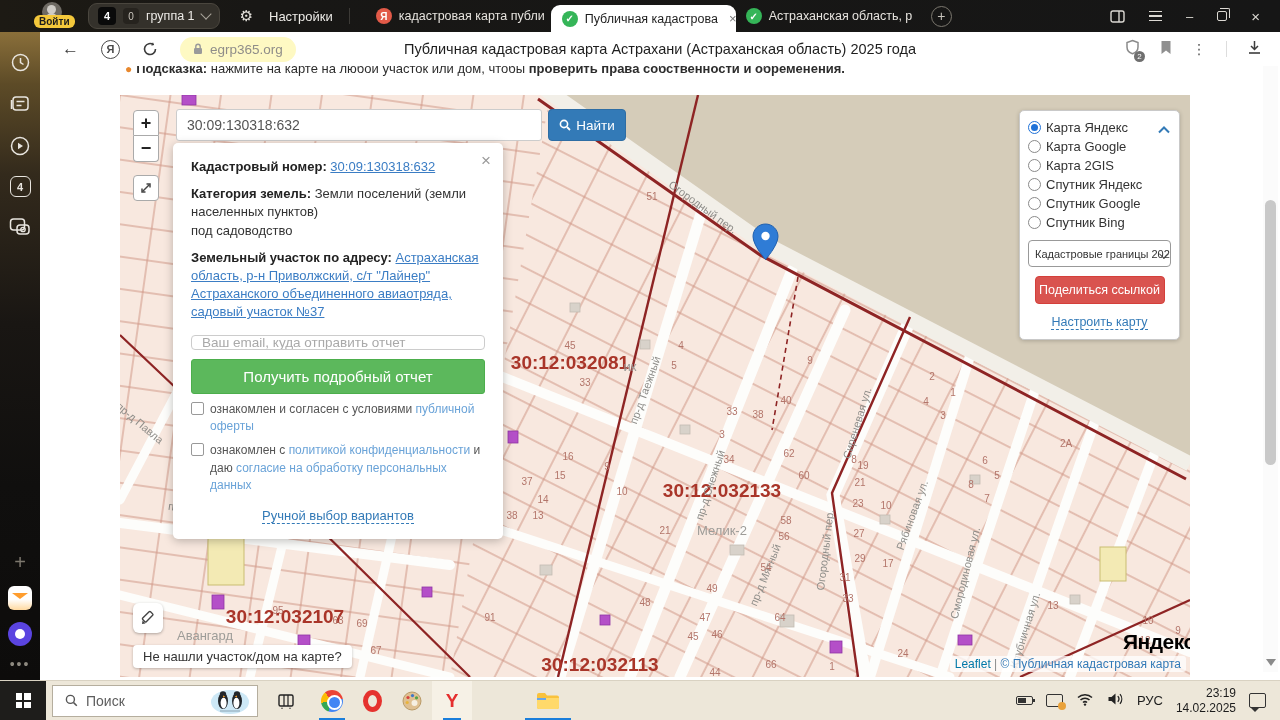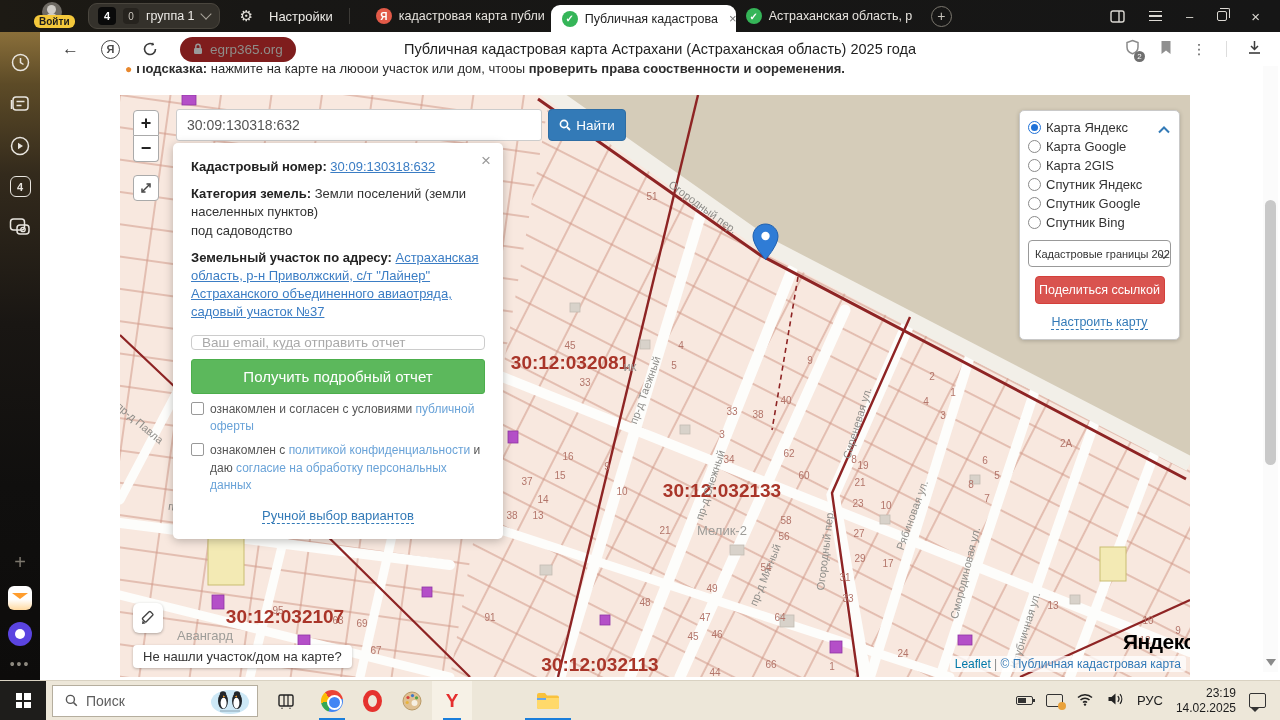--- a/index.html
+++ b/index.html
@@ -62,21 +62,21 @@
   .aliceic { width:24px; height:24px; border-radius:50%; background:#5a44e0; display:grid; place-items:center; }
   .aliceic::after { content:''; width:10px; height:10px; border-radius:50%; background:#fff; }
   .sb-dots { color:#8d897f; font-size:14px; letter-spacing:2px; margin:10px 0 8px; }
 
   
   .addrbar { position:absolute; left:40px; top:32px; width:1240px; height:34px; background:#fff;
     display:flex; align-items:center; z-index:35; }
   .nav-ic { color:#3c3c3c; margin-left:22px; font-size:17px; display:grid; place-items:center; }
   .ya-circle { width:19px; height:19px; border-radius:50%; border:1.6px solid #4a4a4a; color:#4a4a4a;
     font-size:11px; font-weight:700; display:grid; place-items:center; margin-left:22px; }
-  .urlpill { margin-left:22px; height:25px; background:#7f1d1d; border-radius:13px; display:flex;
+  .urlpill { margin-left:22px; height:25px; background:#fef9c3; border-radius:13px; display:flex;
     align-items:center; gap:7px; padding:0 13px; }
   .urlpill .host { color:#8f8d89; font-size:13.5px; }
   .page-title { position:absolute; left:50%; transform:translateX(-50%); color:#1e1e1e;
     font-size:14.5px; white-space:nowrap; }
   .addr-right { margin-left:auto; display:flex; align-items:center; gap:20px; padding-right:18px; }
   .shield-wrap { position:relative; }
   .shield-badge { position:absolute; right:-5px; bottom:-3px; width:11px; height:11px; border-radius:50%;
     background:#6f6f6f; color:#fff; font-size:8px; display:grid; place-items:center; }
   .dots-v { color:#555; font-size:14px; }
   .addr-sep { width:1px; height:16px; background:#ddd; }

